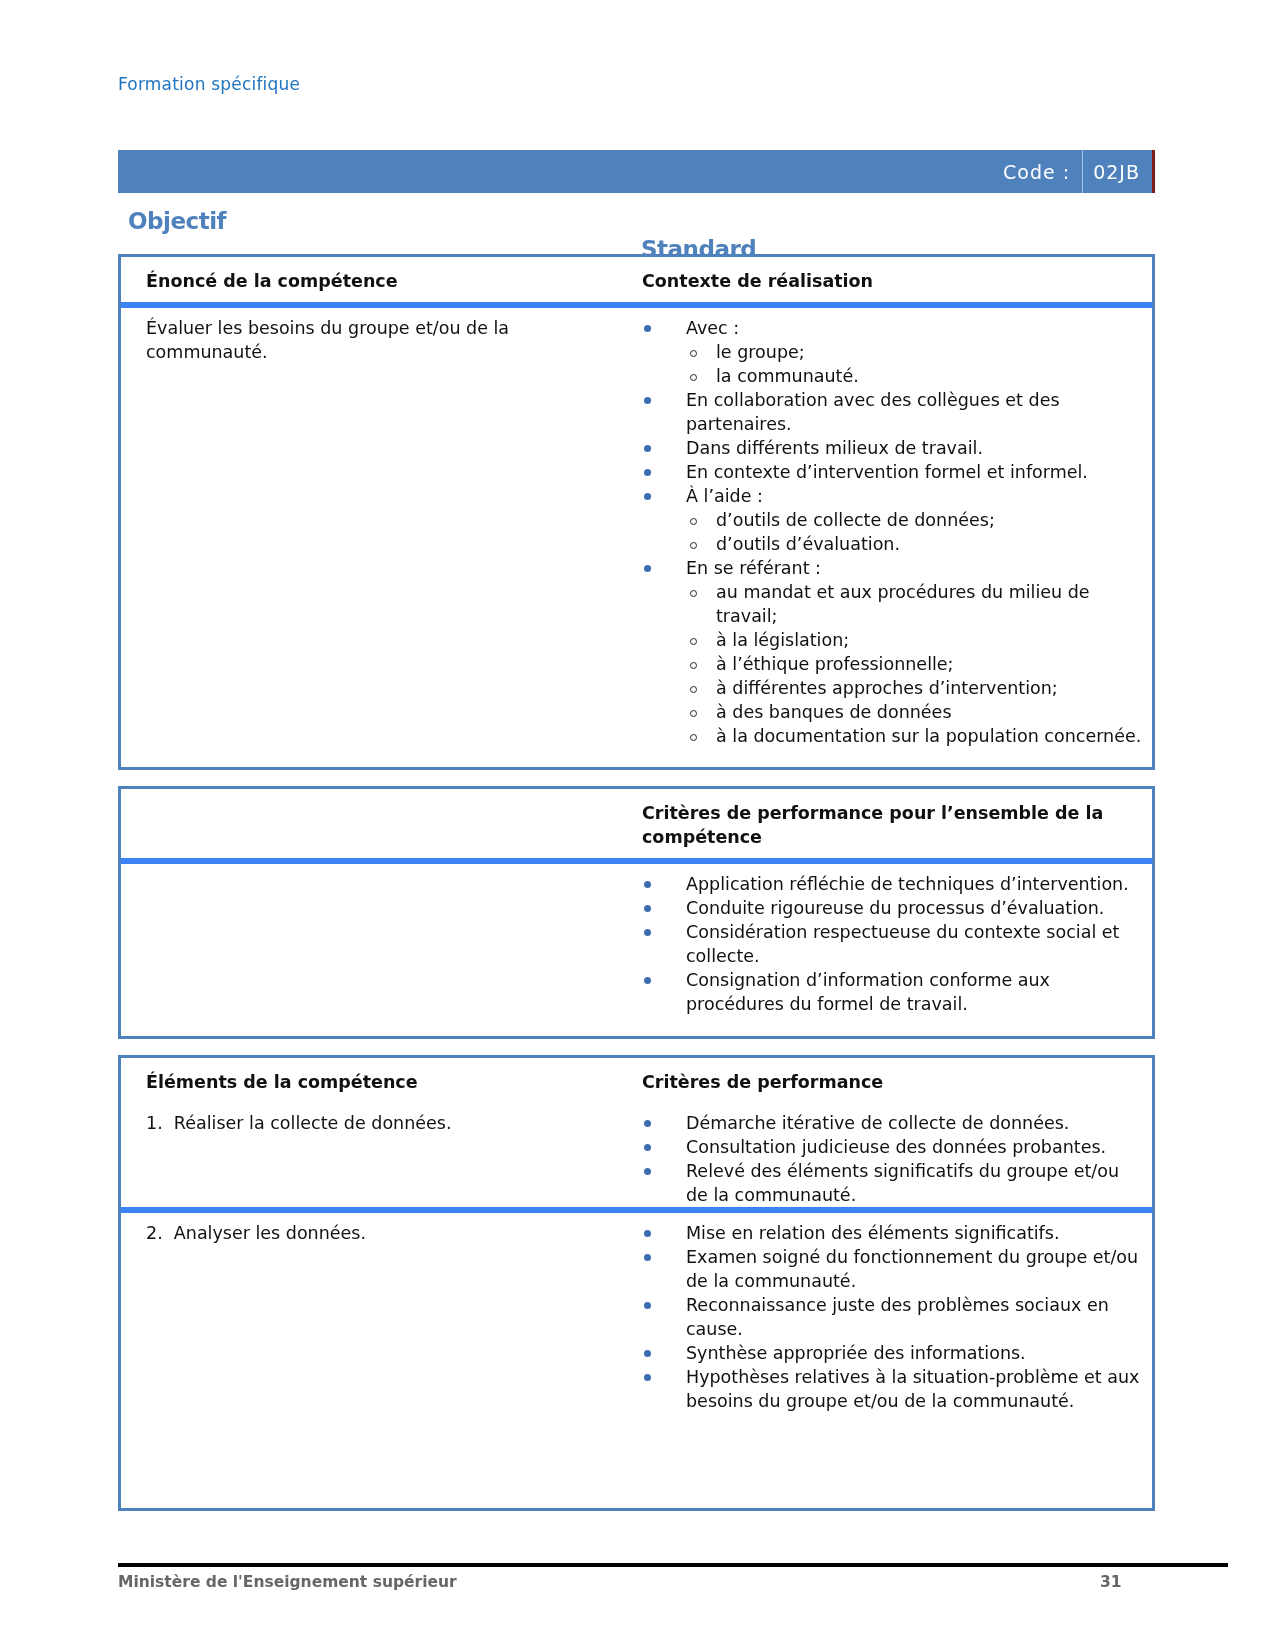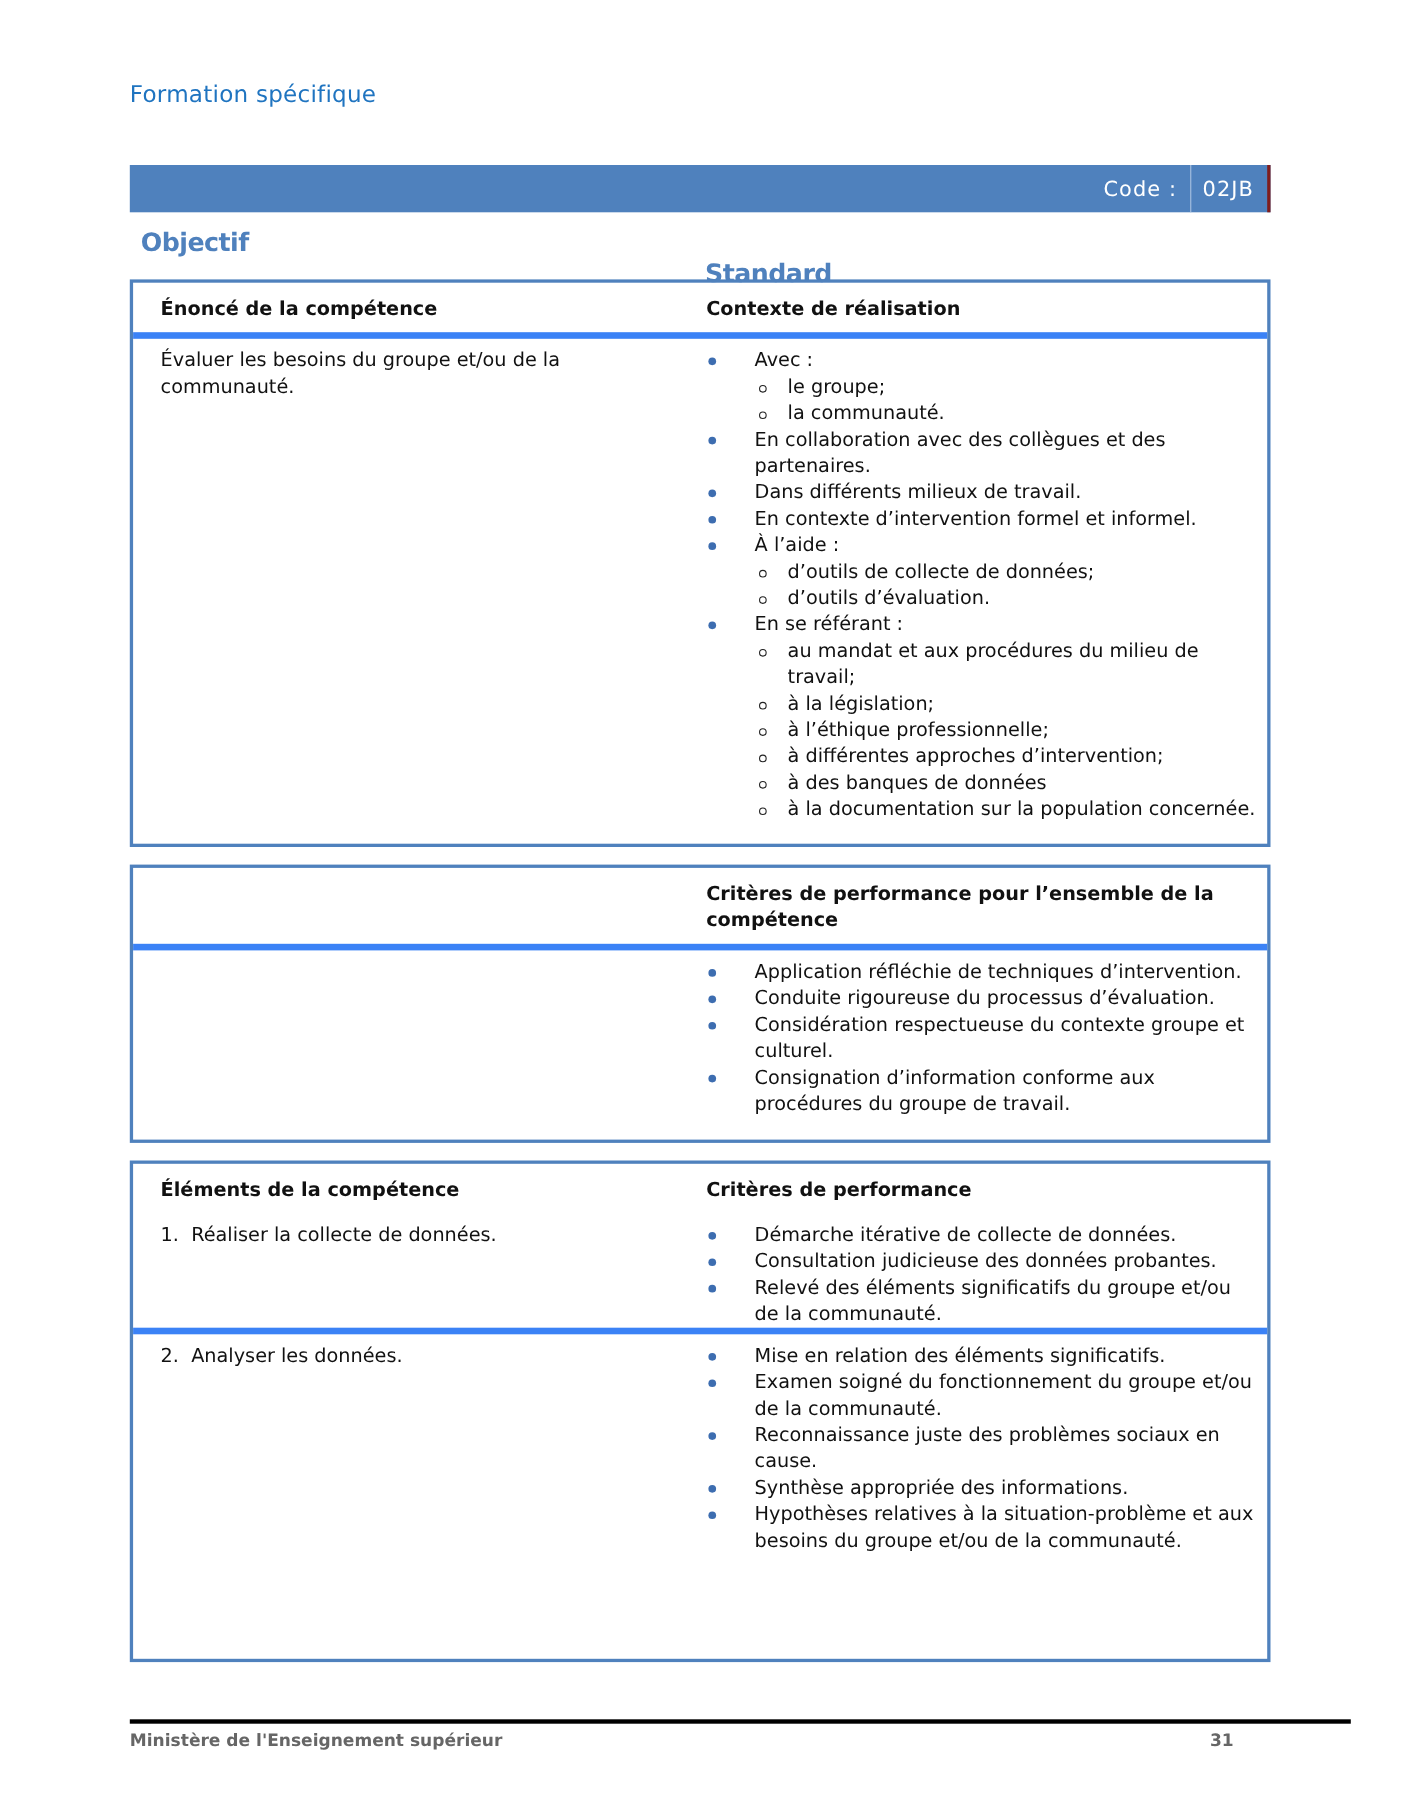--- a/index.html
+++ b/index.html
@@ -1,17 +1,17 @@
 <!DOCTYPE html>
 <html><head>
 <meta charset="utf-8">
 <style>
   html, body { margin:0; padding:0; background:#ffffff; }
   body { width:1275px; height:1650px; position:relative; font-family:"DejaVu Sans", sans-serif; color:#111; overflow:hidden; }
-  .section-label { position:absolute; left:118px; top:74px; font-size:21px; color:#1f74c0; letter-spacing:0.2px; }
+  .section-label { position:absolute; left:118px; top:74px; font-size:17px; color:#1f74c0; letter-spacing:0.2px; }
   .code-bar { position:absolute; left:118px; top:150px; width:1037px; height:43px; background:#4f81bd; }
   .code-bar .code-wrap { position:absolute; right:0; top:0; height:43px; display:flex; align-items:center; color:#fff; font-size:19px;justify-content:space-between; }
   .code-bar .code-label { padding-right:12px; letter-spacing:1px; }
   .code-bar .code-value { padding:0 12px 0 10px; border-left:1px solid #a9c1e0; height:43px; display:flex; align-items:center; border-right:3px solid #7f1d1d; box-shadow: inset -2px 0 0 #4f81bd; letter-spacing:1px; }
   .col-title { position:absolute; top:208px; font-size:23px; font-weight:bold; color:#4f81bd; letter-spacing:-0.5px; }
   .col-title.left { left:128px; }
   .col-title.right { left:641px;margin-top:28px; }
   .tbl { position:absolute; left:118px; width:1031px; border:3px solid #4f81bd; box-sizing:content-box; }
   .row { display:flex; border-top:6px solid #3b82f6; }
   .row:first-child { border-top:none; }
@@ -81,22 +81,22 @@
   <div class="row hdr">
     <div class="cell l"></div>
     <div class="cell r">Critères de performance pour l’ensemble de la compétence</div>
   </div>
   <div class="row" style="height:178px;">
     <div class="cell l"></div>
     <div class="cell r">
       <ul class="b" id="overall-criteria">
           <li>Application réfléchie de techniques d’intervention.</li>
           <li>Conduite rigoureuse du processus d’évaluation.</li>
-          <li>Considération respectueuse du contexte groupe et culturel.</li>
-          <li>Consignation d’information conforme aux procédures du groupe de travail.</li>
+          <li>Considération respectueuse du contexte social et collecte.</li>
+          <li>Consignation d’information conforme aux procédures du formel de travail.</li>
         </ul>
     </div>
   </div>
 </div>
 
 <div class="tbl" style="top:1055px; height:450px;">
   <div class="row hdr">
     <div class="cell l">Éléments de la compétence</div>
     <div class="cell r">Critères de performance</div>
   </div>

